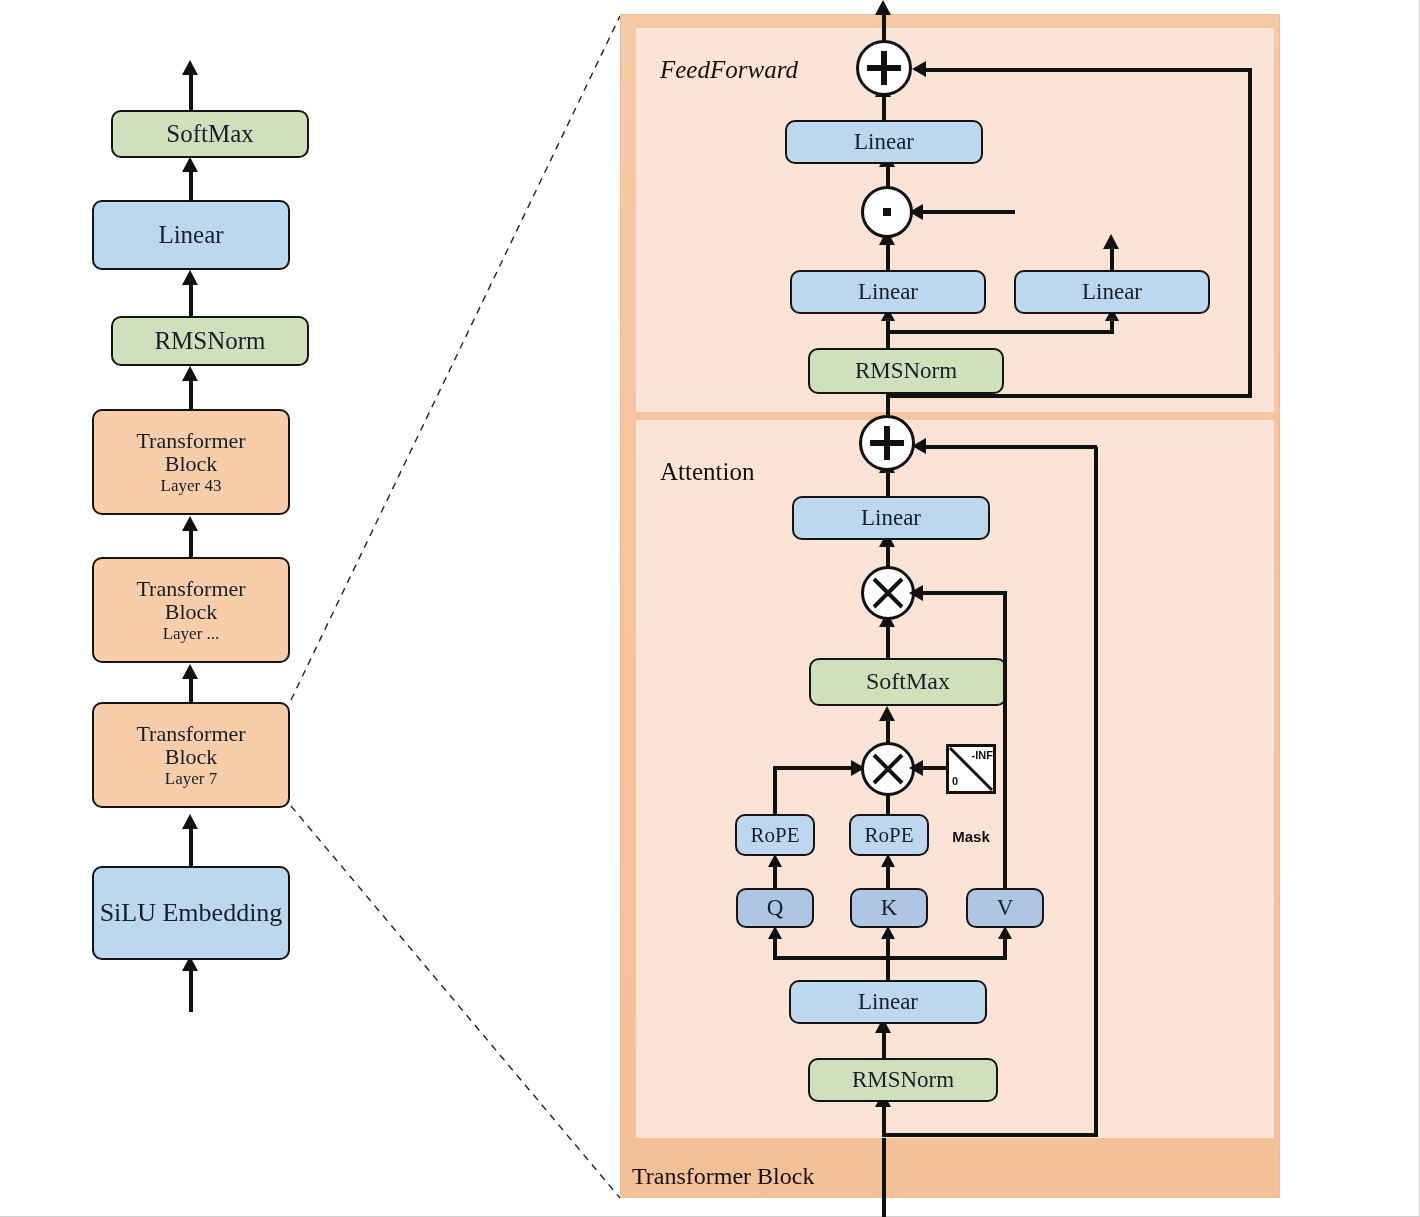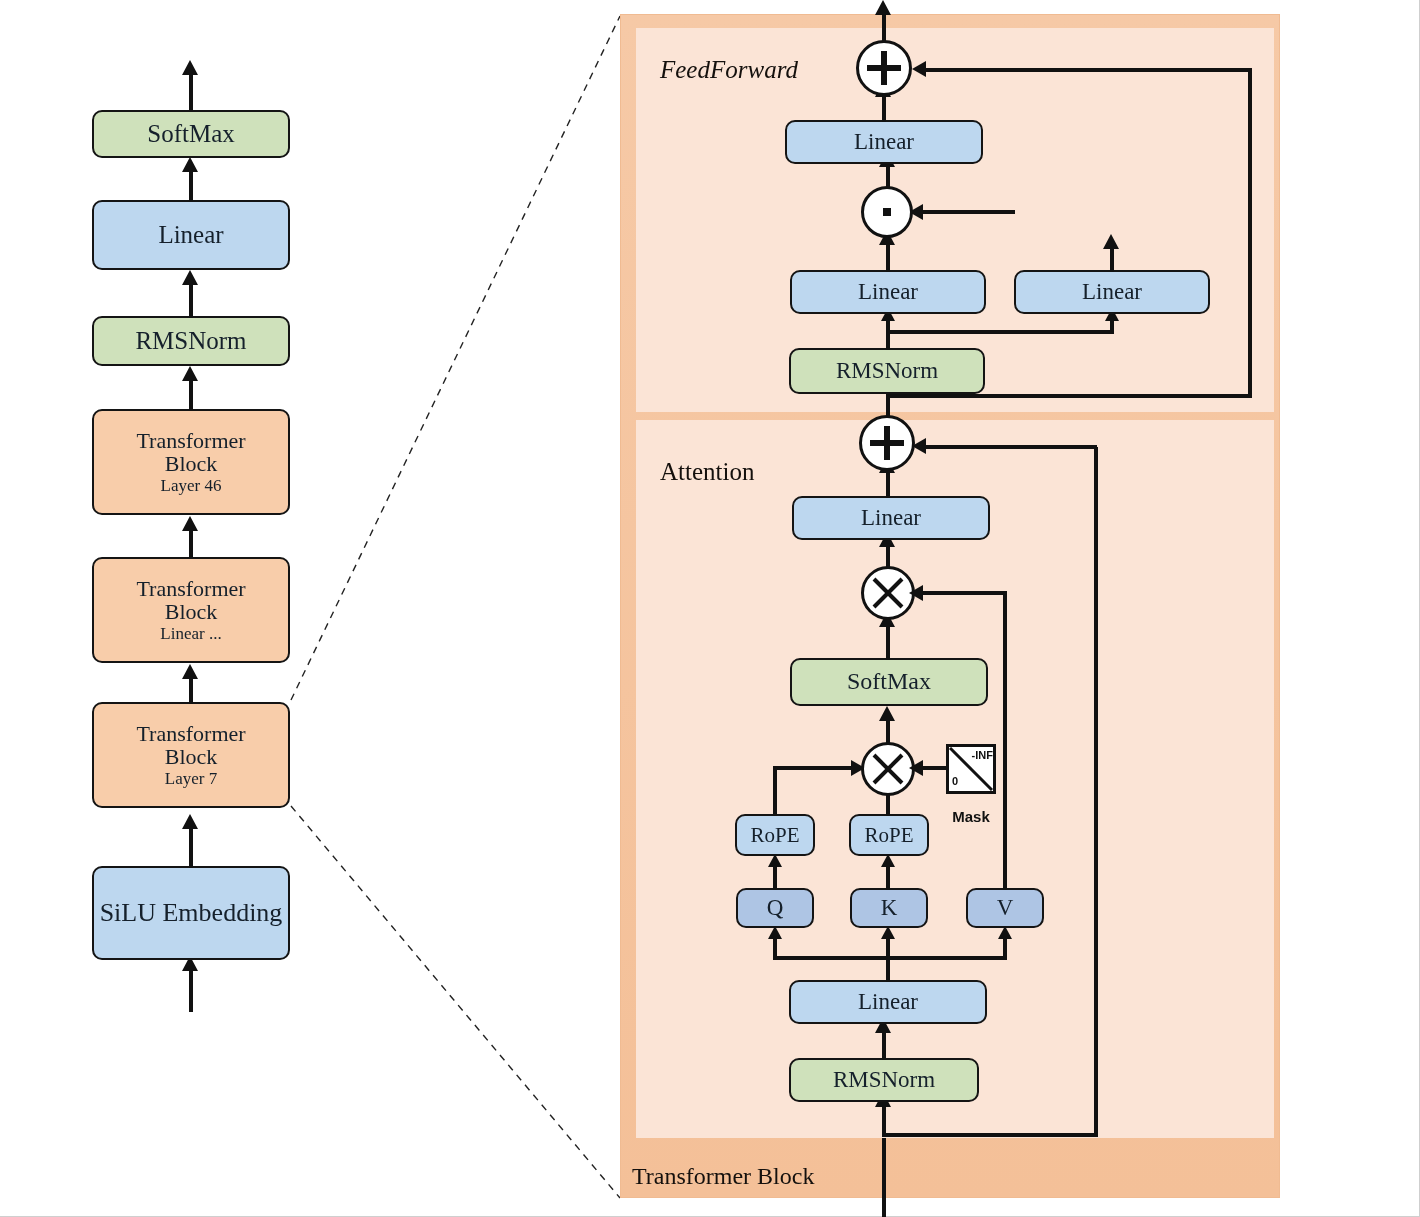--- a/index.html
+++ b/index.html
@@ -11,21 +11,21 @@
 
   
   .page-hair-b{position:absolute;left:0;bottom:0;width:1420px;height:1px;background:#cfcfcf;}
   .page-hair-r{position:absolute;right:0;top:0;width:1px;height:1217px;background:#cfcfcf;}
 
   
   .node{position:absolute;box-sizing:border-box;border:2.5px solid #141414;
         border-radius:10px;display:flex;flex-direction:column;
         align-items:center;justify-content:center;text-align:center;
         color:#15202b;line-height:1.06;}
-  .node.green{background:#cfe1bb;}
+  .node.green{background:#cfe1bb;margin-left:19px;}
   .node.blue{background:#bdd7ef;}
   .node.blue2{background:#aec5e4;}
   .node.orange{background:#f8cdaa;}
   .node .main{display:block;}
   .node .sub{display:block;font-size:17px;margin-top:2px;}
 
   
   .outer-panel{position:absolute;box-sizing:border-box;
      background:linear-gradient(180deg,#f6c9a6 0%,#f4c098 100%);
      border:1px solid #f0bb92;}
@@ -90,29 +90,29 @@
   <div class="node orange" style="left:92px;top:702px;width:198px;height:106px;font-size:22px;">
     <span class="main" style="display: block; max-width: 150px; margin: 0px auto;">Transformer Block</span>
     <span class="sub">Layer 7</span>
   </div>
 
   <div class="ln lnv" style="left:189px;top:672px;width:4px;height:32px;"></div>
   <div class="ar ar-up" style="left:182px;top:664px;"></div>
 
   <div class="node orange" style="left:92px;top:557px;width:198px;height:106px;font-size:22px;">
     <span class="main" style="display: block; max-width: 150px; margin: 0px auto;">Transformer Block</span>
-    <span class="sub">Linear ...</span>
+    <span class="sub">Layer ...</span>
   </div>
 
   <div class="ln lnv" style="left:189px;top:524px;width:4px;height:34px;"></div>
   <div class="ar ar-up" style="left:182px;top:516px;"></div>
 
   <div class="node orange" style="left:92px;top:409px;width:198px;height:106px;font-size:22px;">
     <span class="main" style="display: block; max-width: 150px; margin: 0px auto;">Transformer Block</span>
-    <span class="sub">Layer 46</span>
+    <span class="sub">Layer 43</span>
   </div>
 
   <div class="ln lnv" style="left:189px;top:374px;width:4px;height:36px;"></div>
   <div class="ar ar-up" style="left:182px;top:366px;"></div>
 
   <div class="node green" style="left:92px;top:316px;width:198px;height:50px;font-size:25px;">
     <span class="main">RMSNorm</span>
   </div>
 
   <div class="ln lnv" style="left:189px;top:278px;width:4px;height:40px;"></div>
@@ -211,21 +211,21 @@
     </svg>
   </div>
 
   <div class="mask-box" style="left:946px;top:744px;width:50px;height:50px;">
     <svg width="44" height="44" viewBox="0 0 44 44" style="display:block;">
       <line x1="1" y1="1" x2="43" y2="43" stroke="#111" stroke-width="3"></line>
     </svg>
     <div class="mask-t" style="right:0px;top:2px;">-INF</div>
     <div class="mask-t" style="left:3px;bottom:4px;">0</div>
   </div>
-  <div class="mask-cap" style="left:941px;top:808px;width:60px;">Mask</div>
+  <div class="mask-cap" style="left:941px;top:828px;width:60px;">Mask</div>
 
   <div class="ln lnh" style="left:921px;top:766px;width:26px;height:4px;"></div>
   <div class="ar ar-left" style="left:909px;top:760px;"></div>
 
   <div class="ln lnv" style="left:886px;top:714px;width:4px;height:30px;"></div>
   <div class="ar ar-up" style="left:879px;top:706px;"></div>
 
   <div class="node green" style="left:790px;top:658px;width:198px;height:48px;font-size:24px;">
     <span class="main">SoftMax</span>
   </div>

